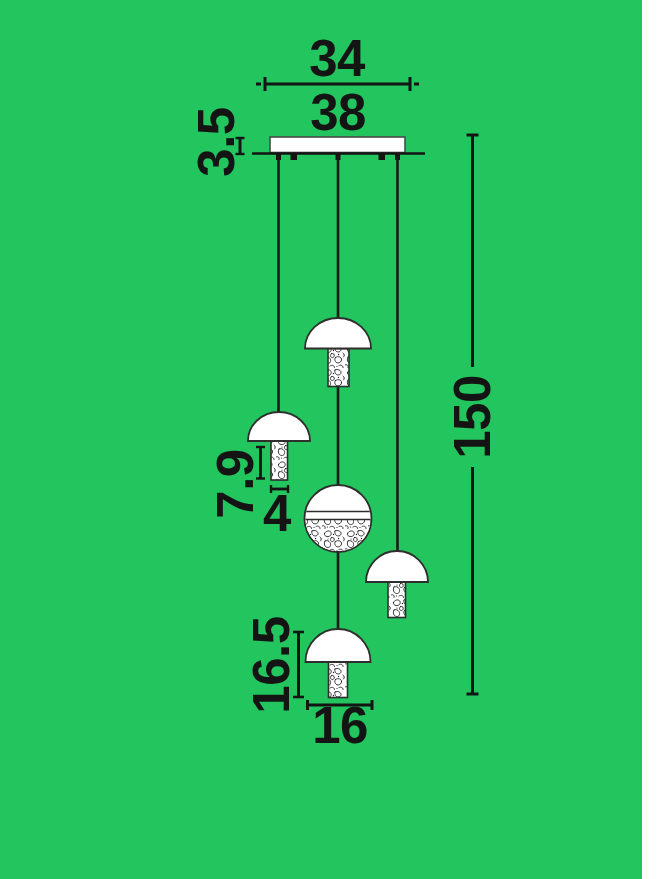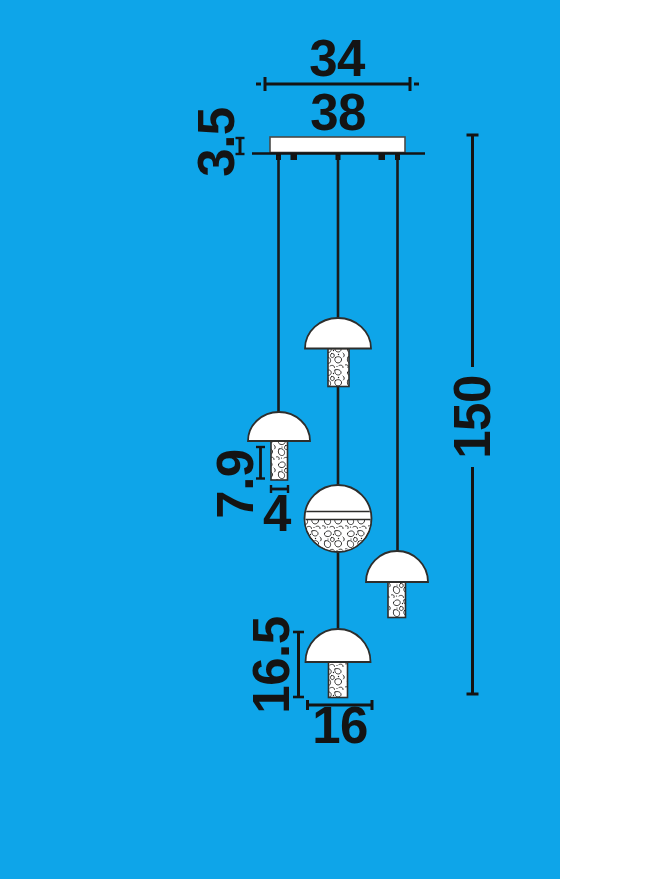--- a/index.html
+++ b/index.html
@@ -1,17 +1,17 @@
 <!DOCTYPE html>
 <html><head>
 <meta charset="utf-8">
 <style>
   html,body { margin:0; padding:0; background:#ffffff; }
   .page {
-    position:relative; width:560px; height:879px; background:#0ea5e9;
+    position:relative; width:642px; height:879px; background:#22c55e;
     font-family:"Liberation Sans", sans-serif; overflow:hidden;
   }
   svg { display:block; }
   svg text {
     font-family:"Liberation Sans", sans-serif;
     font-weight:700; font-size:51px; fill:#141414; letter-spacing:-0.5px;
   }
   .ink   { stroke:#141414; }
   .draw  { stroke:#2e2e2c; fill:#ffffff; }
   .thin  { stroke:#4a4a48; fill:#ffffff; }

